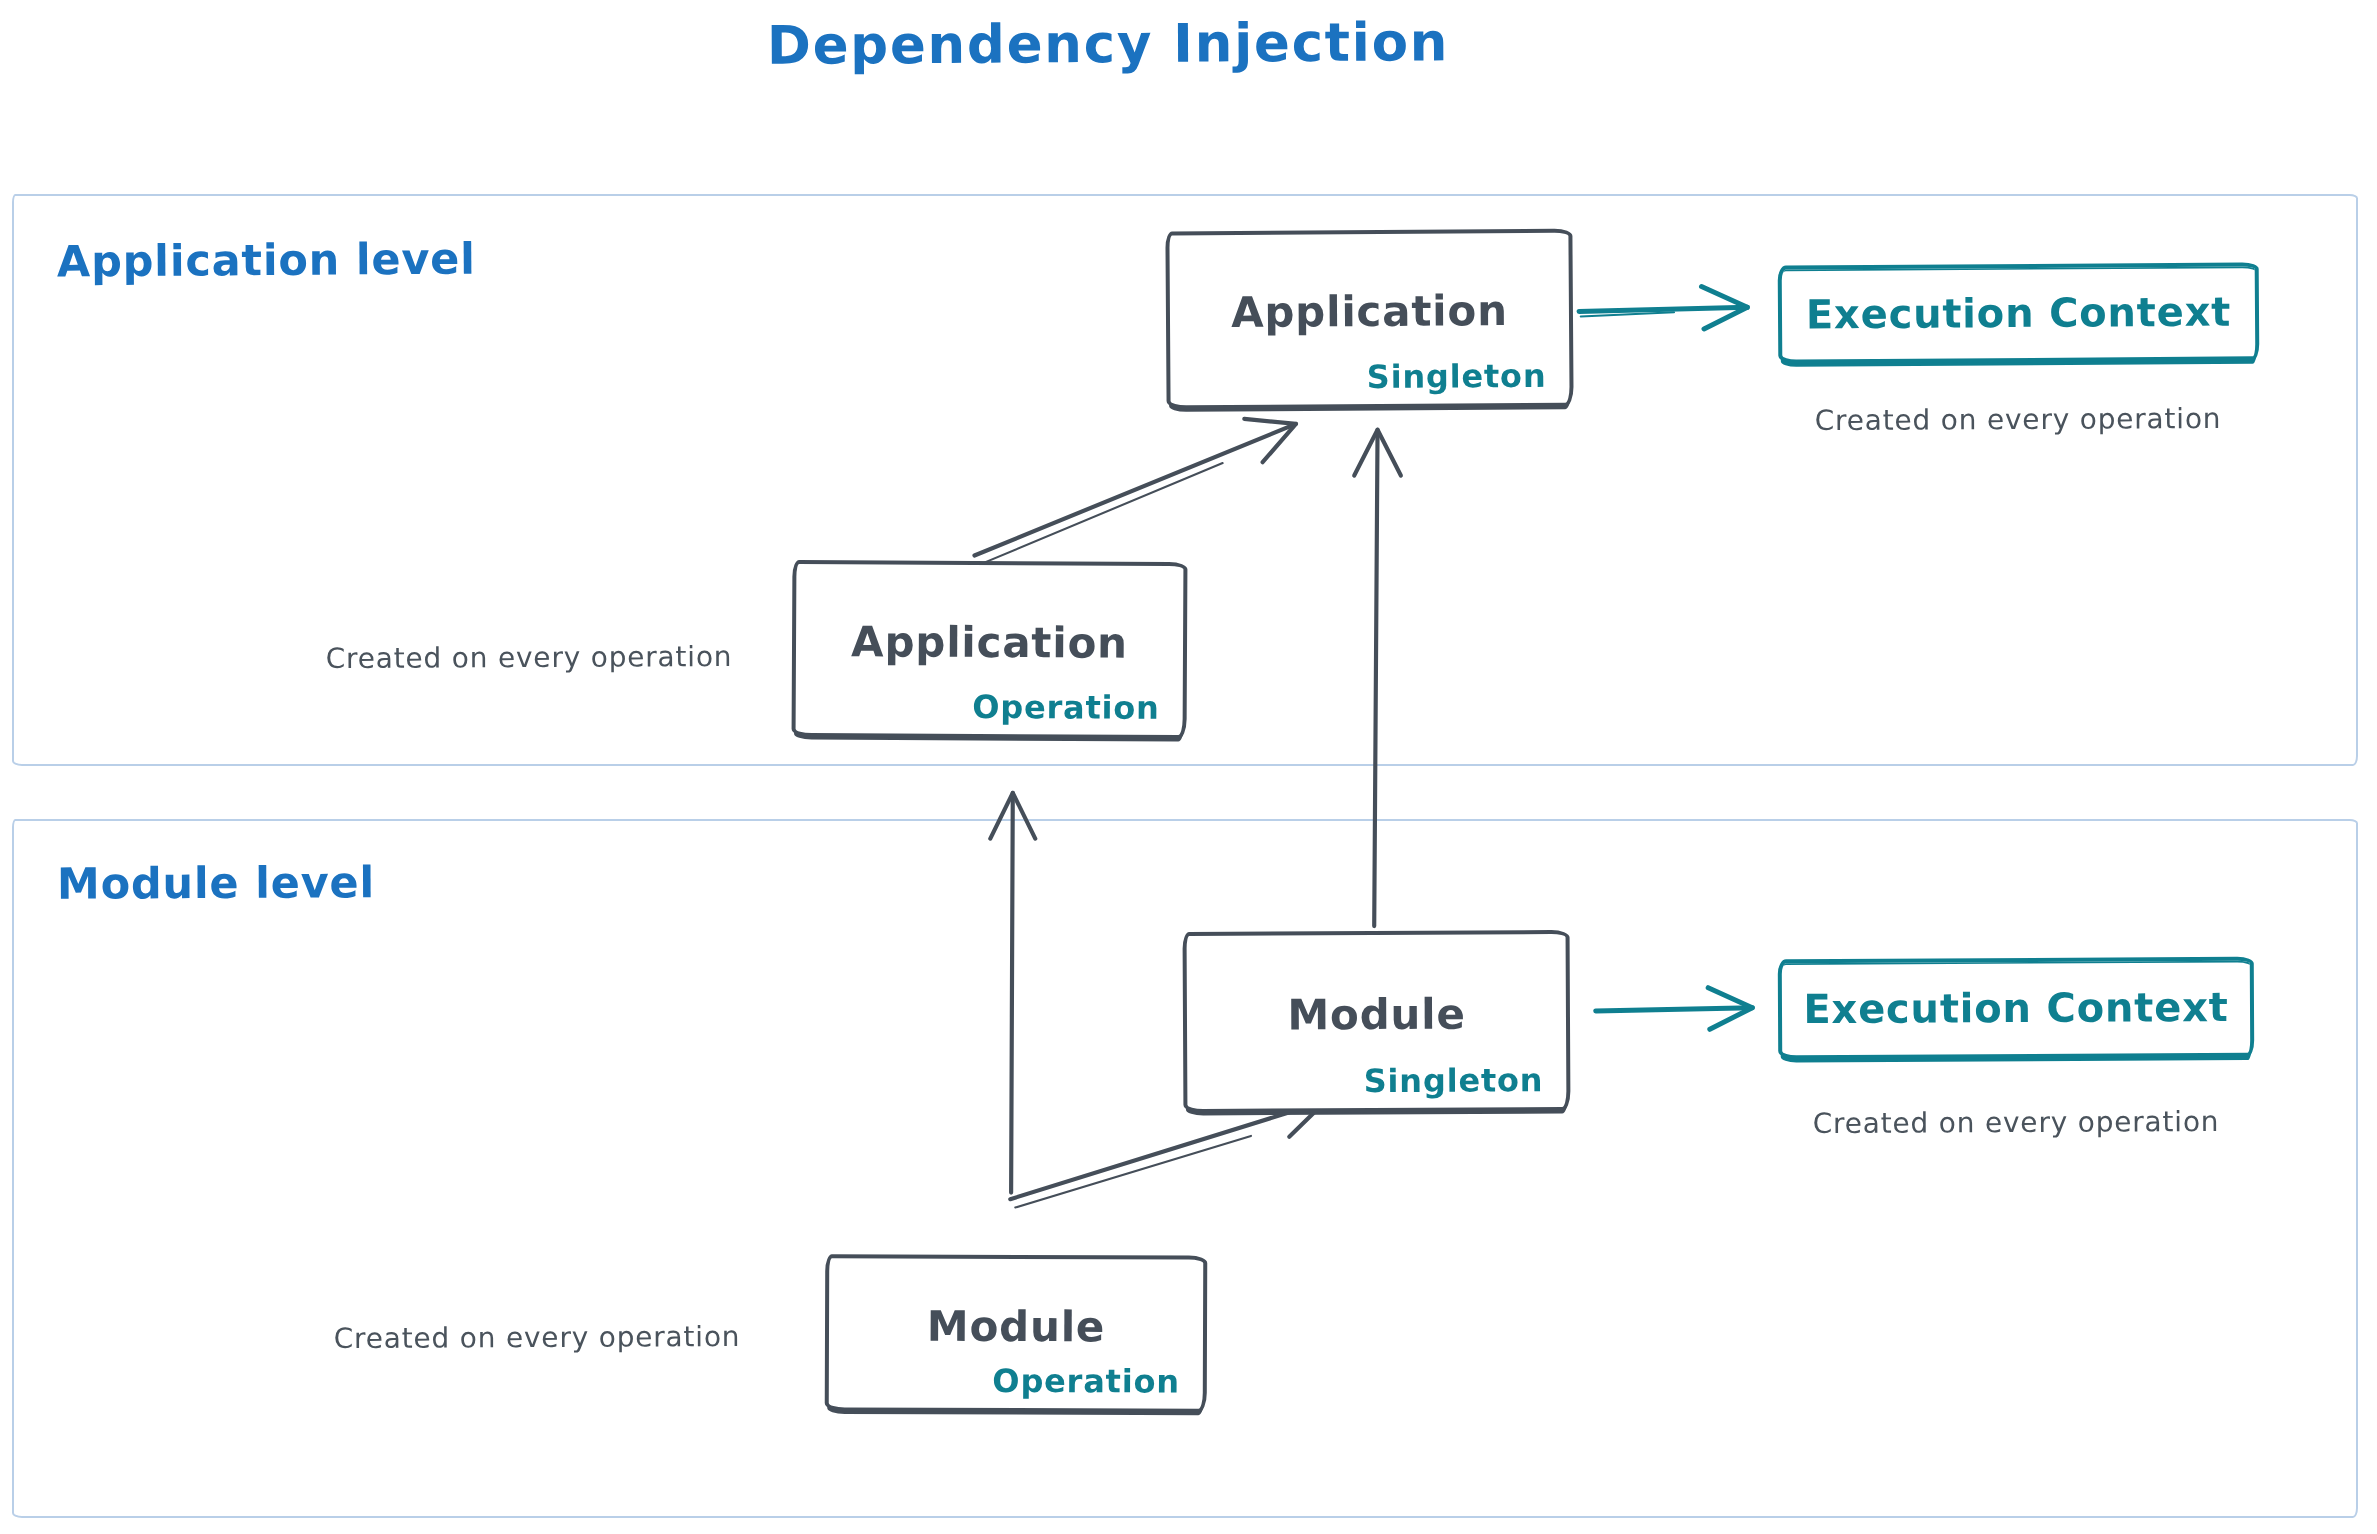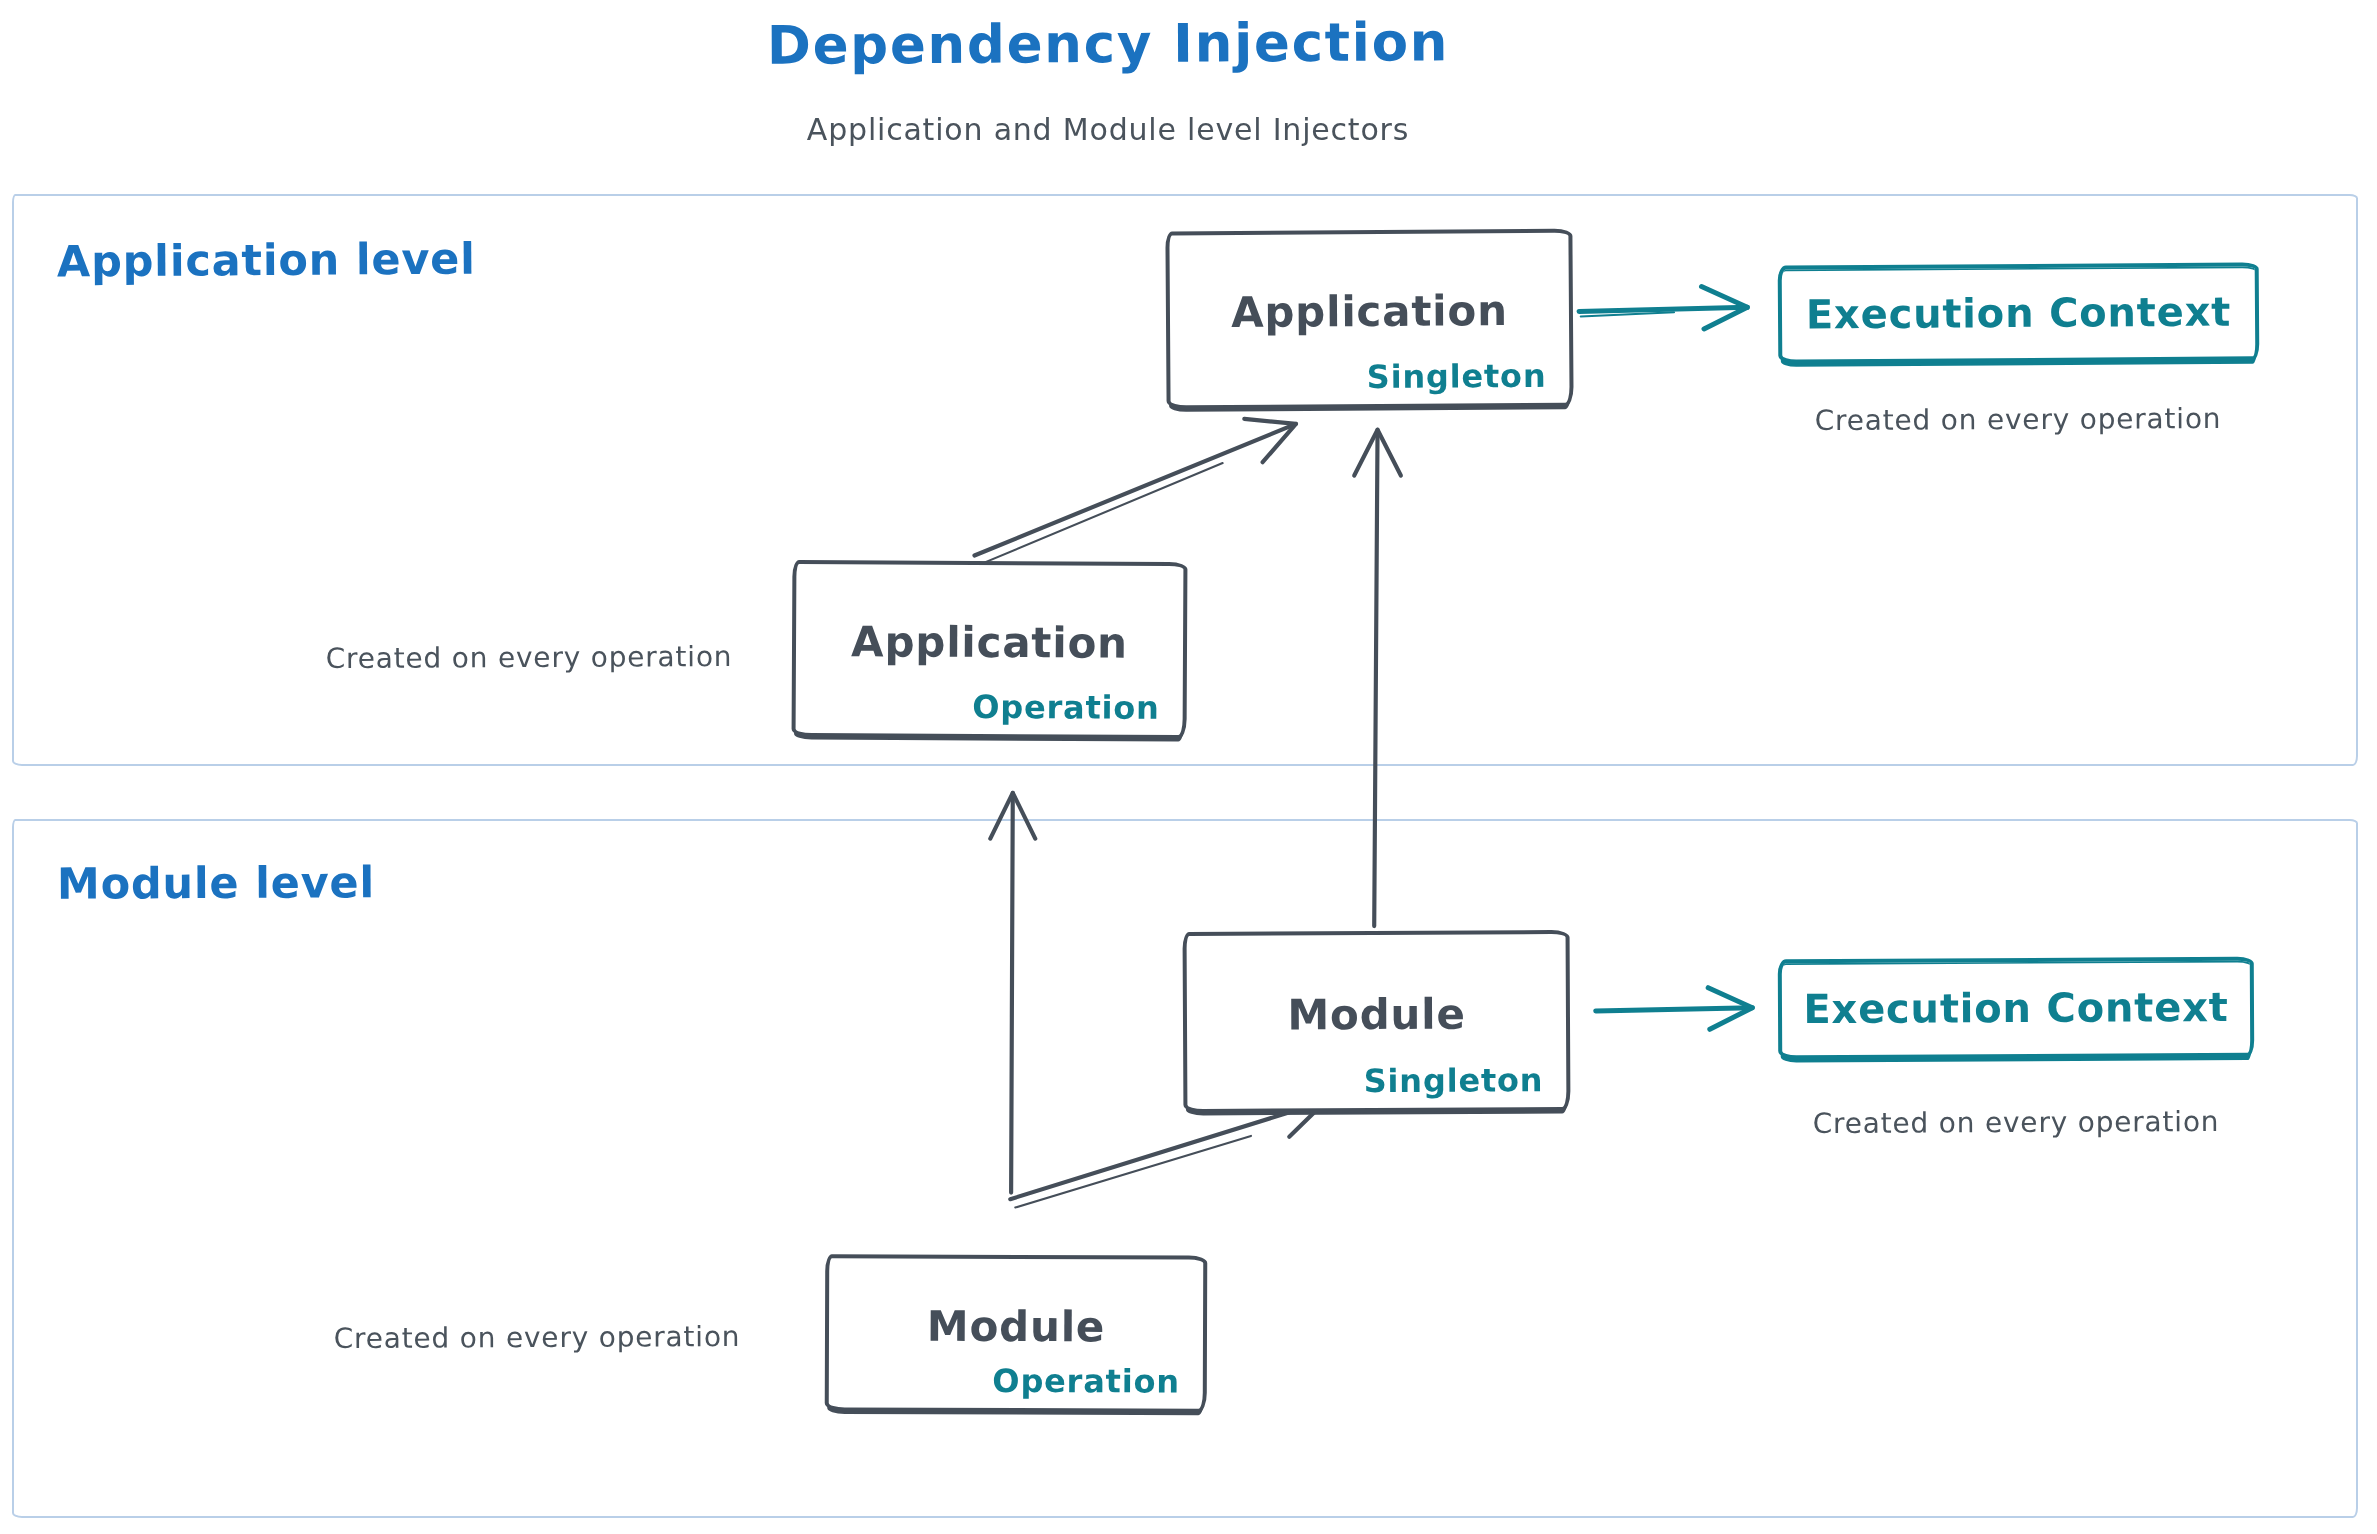--- a/index.html
+++ b/index.html
@@ -127,21 +127,20 @@
   .stroke-dark-thin { stroke: var(--dark); stroke-width: 2.5; }
   .stroke-teal { stroke: var(--teal); stroke-width: 6; }
   .stroke-teal-thin { stroke: var(--teal); stroke-width: 2.5; }
 </style>
 </head>
 <body>
 
 <div class="canvas">
 
   <div class="diagram-title">Dependency Injection</div>
-  <div class="diagram-subtitle">Application and Module level Injectors</div>
 
   <div class="panel application"></div>
   <div class="panel module"></div>
   <div class="panel-label application">Application level</div>
   <div class="panel-label module">Module level</div>
 
   <svg class="arrows" viewBox="0 0 2854 1842">
 
     <g>
       <polyline class="stroke-dark" points="1170,667 1556,509"></polyline>

